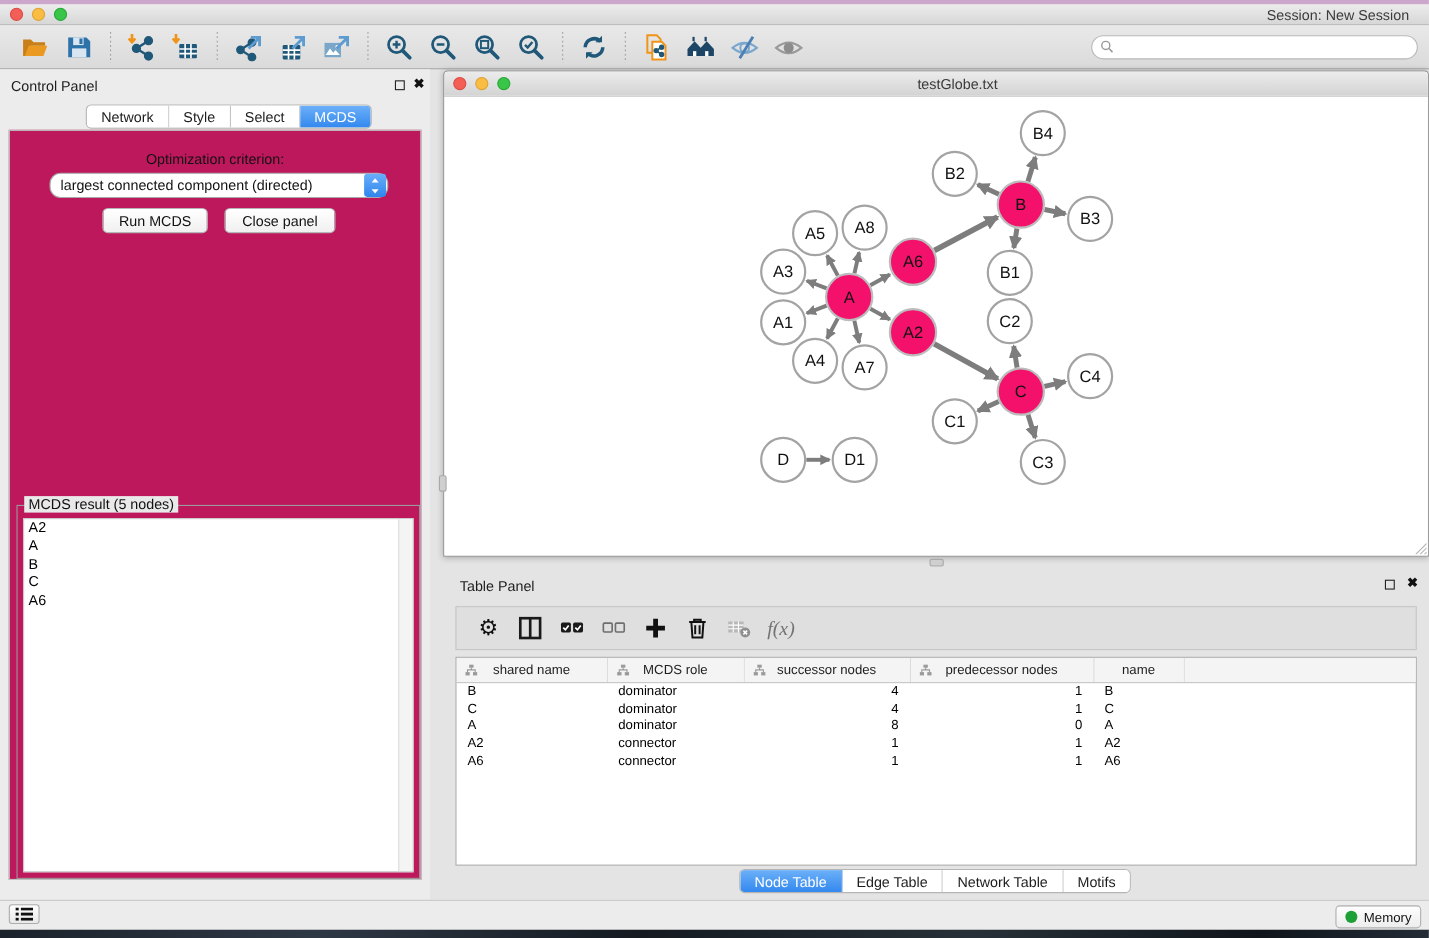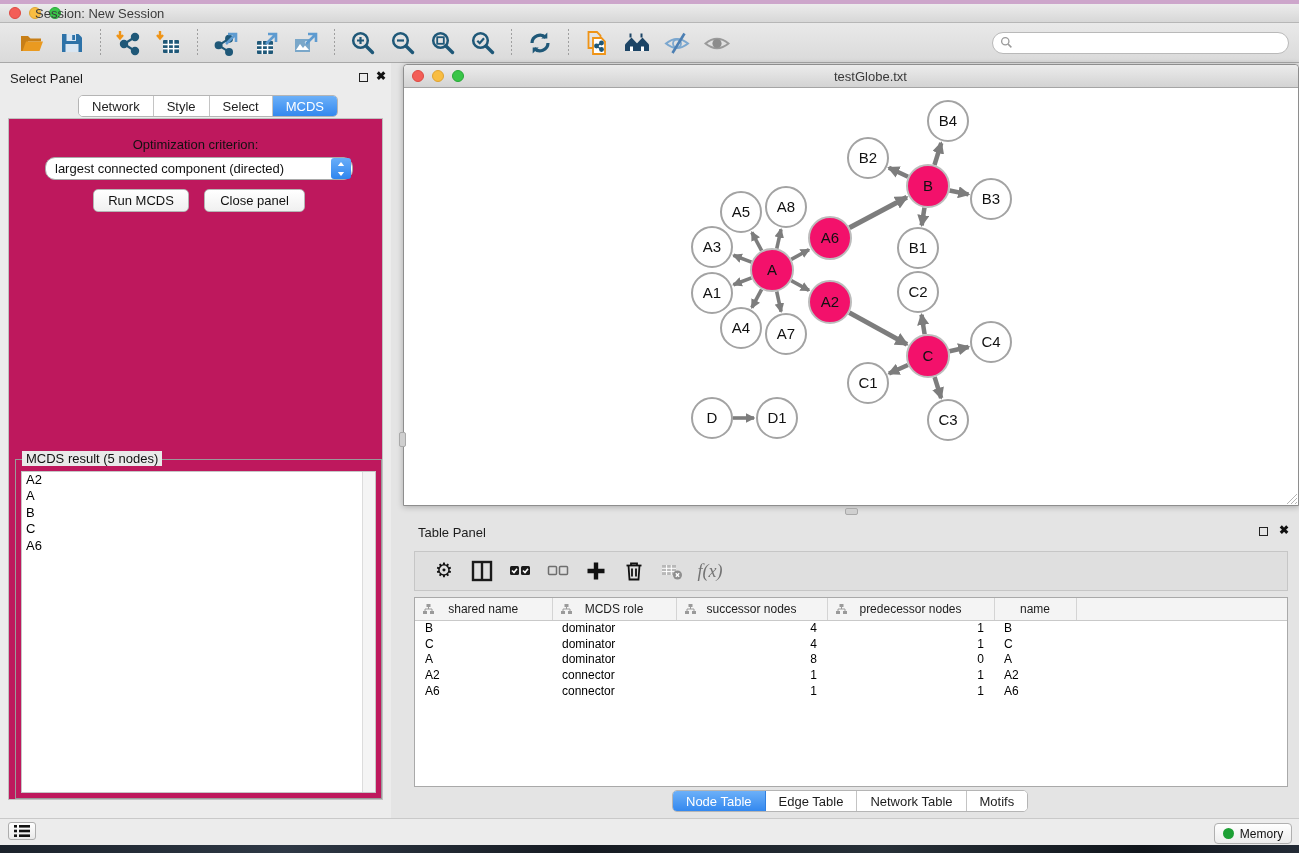--- a/index.html
+++ b/index.html
@@ -15,21 +15,21 @@
 
   
   #titlebar { left:0; top:4px; width:1299px; height:19px;
     background:linear-gradient(#ececec,#d7d7d7); border-bottom:1px solid #b6b6b6;
     display:flex; align-items:center; }
   .tl { width:12px; height:12px; border-radius:50%; margin-right:8px; }
   .tl.red { background:#f35e57; border:1px solid #dd4a43; }
   .tl.yellow { background:#f8bd42; border:1px solid #dfa332; }
   .tl.green { background:#39c548; border:1px solid #28a838; }
   #titlebar .lights { display:flex; padding-left:9px; }
-  #main-title { position:absolute; left:0; right:8px; text-align:left; font-size:13px; color:#3c3c3c;padding-left:35px; }
+  #main-title { position:absolute; left:0; right:18px; text-align:right; font-size:13px; color:#3c3c3c;padding-left:35px; }
 
   #toolbar { left:0; top:23px; width:1299px; height:40px;
     background:linear-gradient(#e9e9e9,#dadada); border-bottom:1px solid #a8a8a8;
     display:flex; align-items:center; padding-left:12px; }
   .tb-btn { width:30px; height:30px; display:flex; align-items:center; justify-content:center; margin:0 5px; }
   .tb-btn svg { width:26px; height:26px; }
   .tb-sep { width:1px; height:28px; margin:0 8px;
     background-image:linear-gradient(#9f9f9f 40%, transparent 40%); background-size:1px 4px; }
   #toolbar-search { margin-left:auto; margin-right:10px; width:297px; height:22px;
     border:1px solid #b9b9b9; border-radius:11px; background:#fff;
@@ -305,21 +305,21 @@
   <div id="toolbar-search">
     <svg viewBox="0 0 16 16">
       <circle cx="6.5" cy="6.5" r="4.5" fill="none" stroke="#9a9a9a" stroke-width="1.6"></circle>
       <line x1="10" y1="10" x2="14" y2="14" stroke="#9a9a9a" stroke-width="1.8"></line>
     </svg>
     <input type="text" placeholder="" style="">
   </div>
 </div>
 
 <div id="control-panel" class="abs">
-  <span id="cp-title" class="panel-head-label">Select Panel</span>
+  <span id="cp-title" class="panel-head-label">Control Panel</span>
   <span id="cp-float" class="float-box"></span>
   <span id="cp-close" class="close-x">✖</span>
   <div id="cp-tabs">
       <div class="seg-tab">Network</div>
       <div class="seg-tab">Style</div>
       <div class="seg-tab">Select</div>
       <div class="seg-tab selected">MCDS</div>
     </div>
   <div id="cp-inner">
     <div id="opt-label">Optimization criterion:</div>

